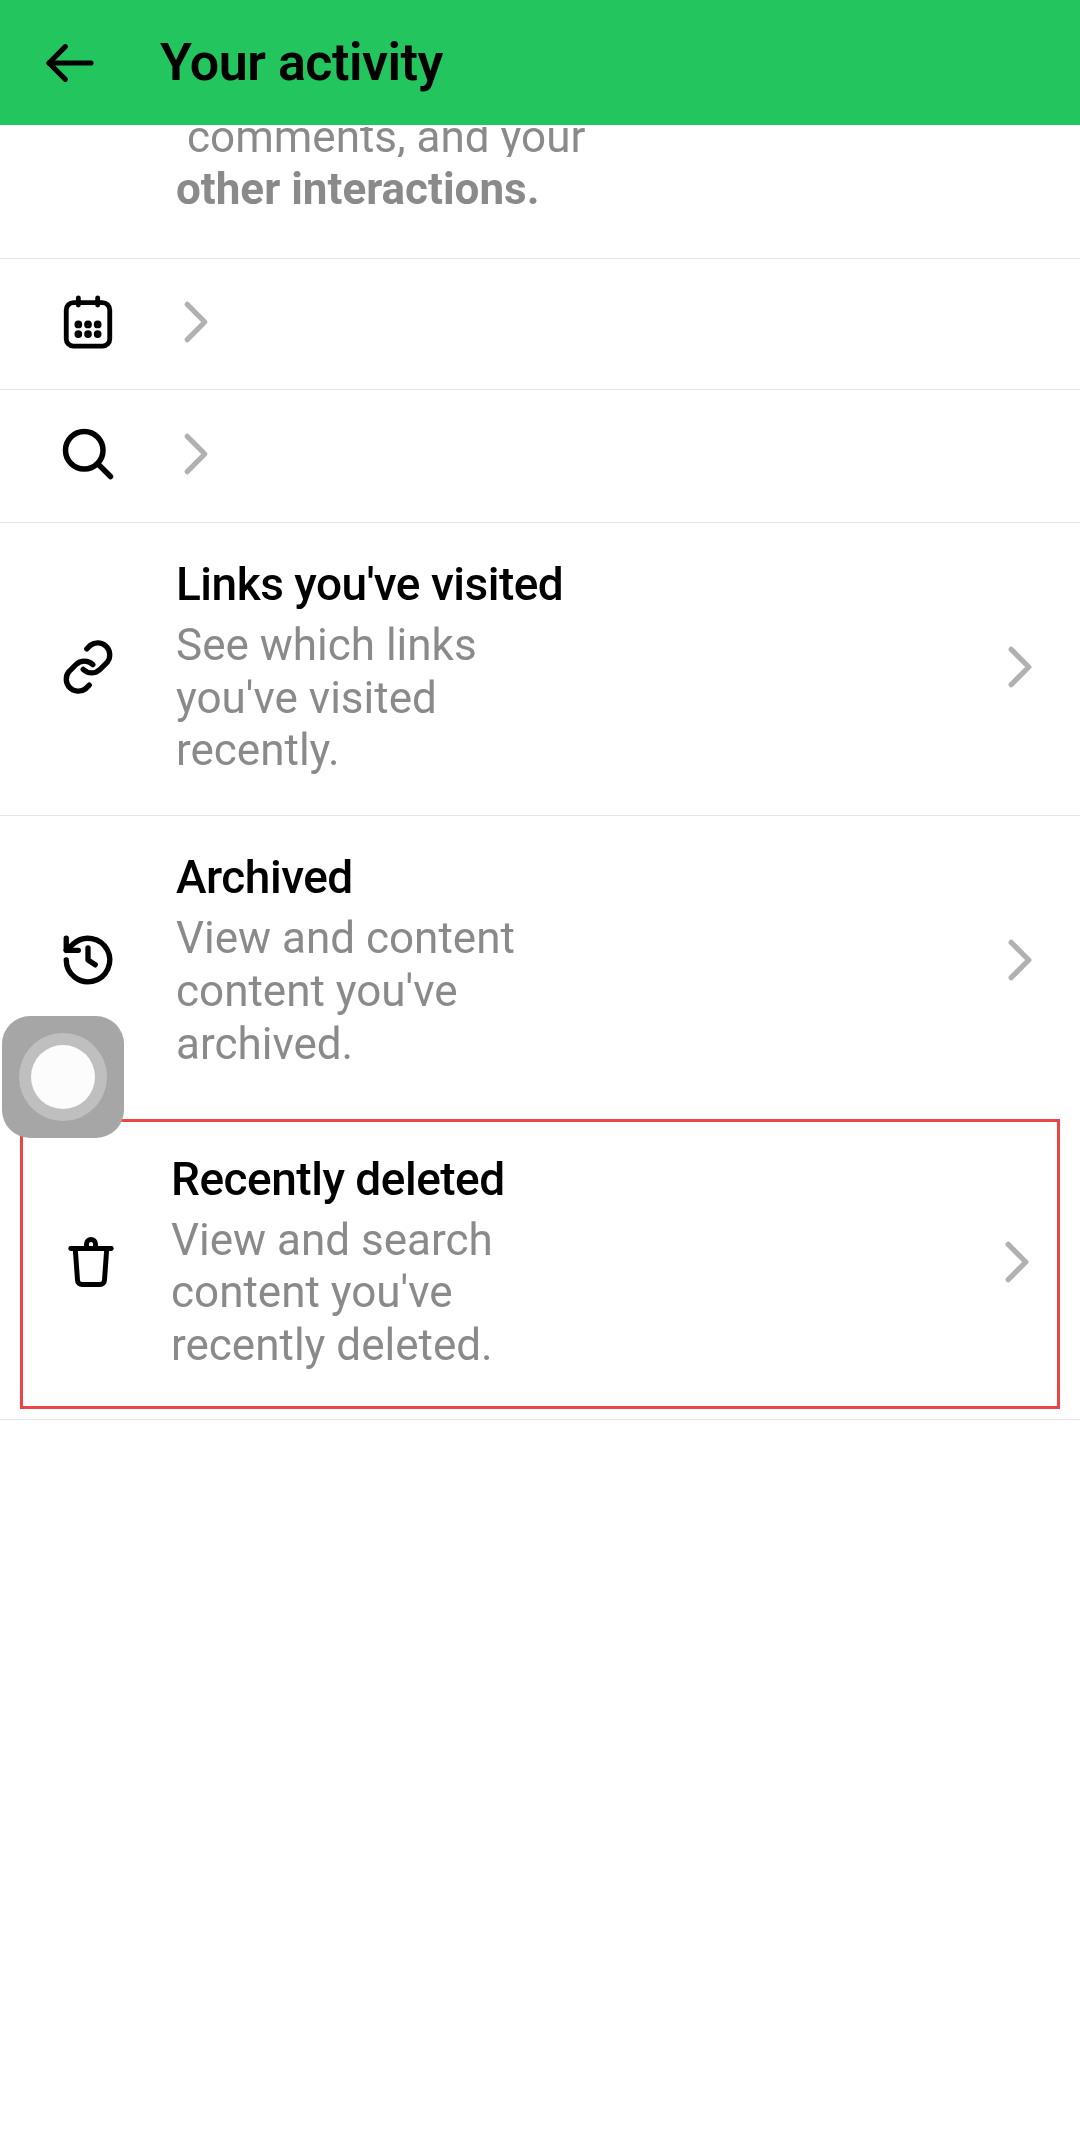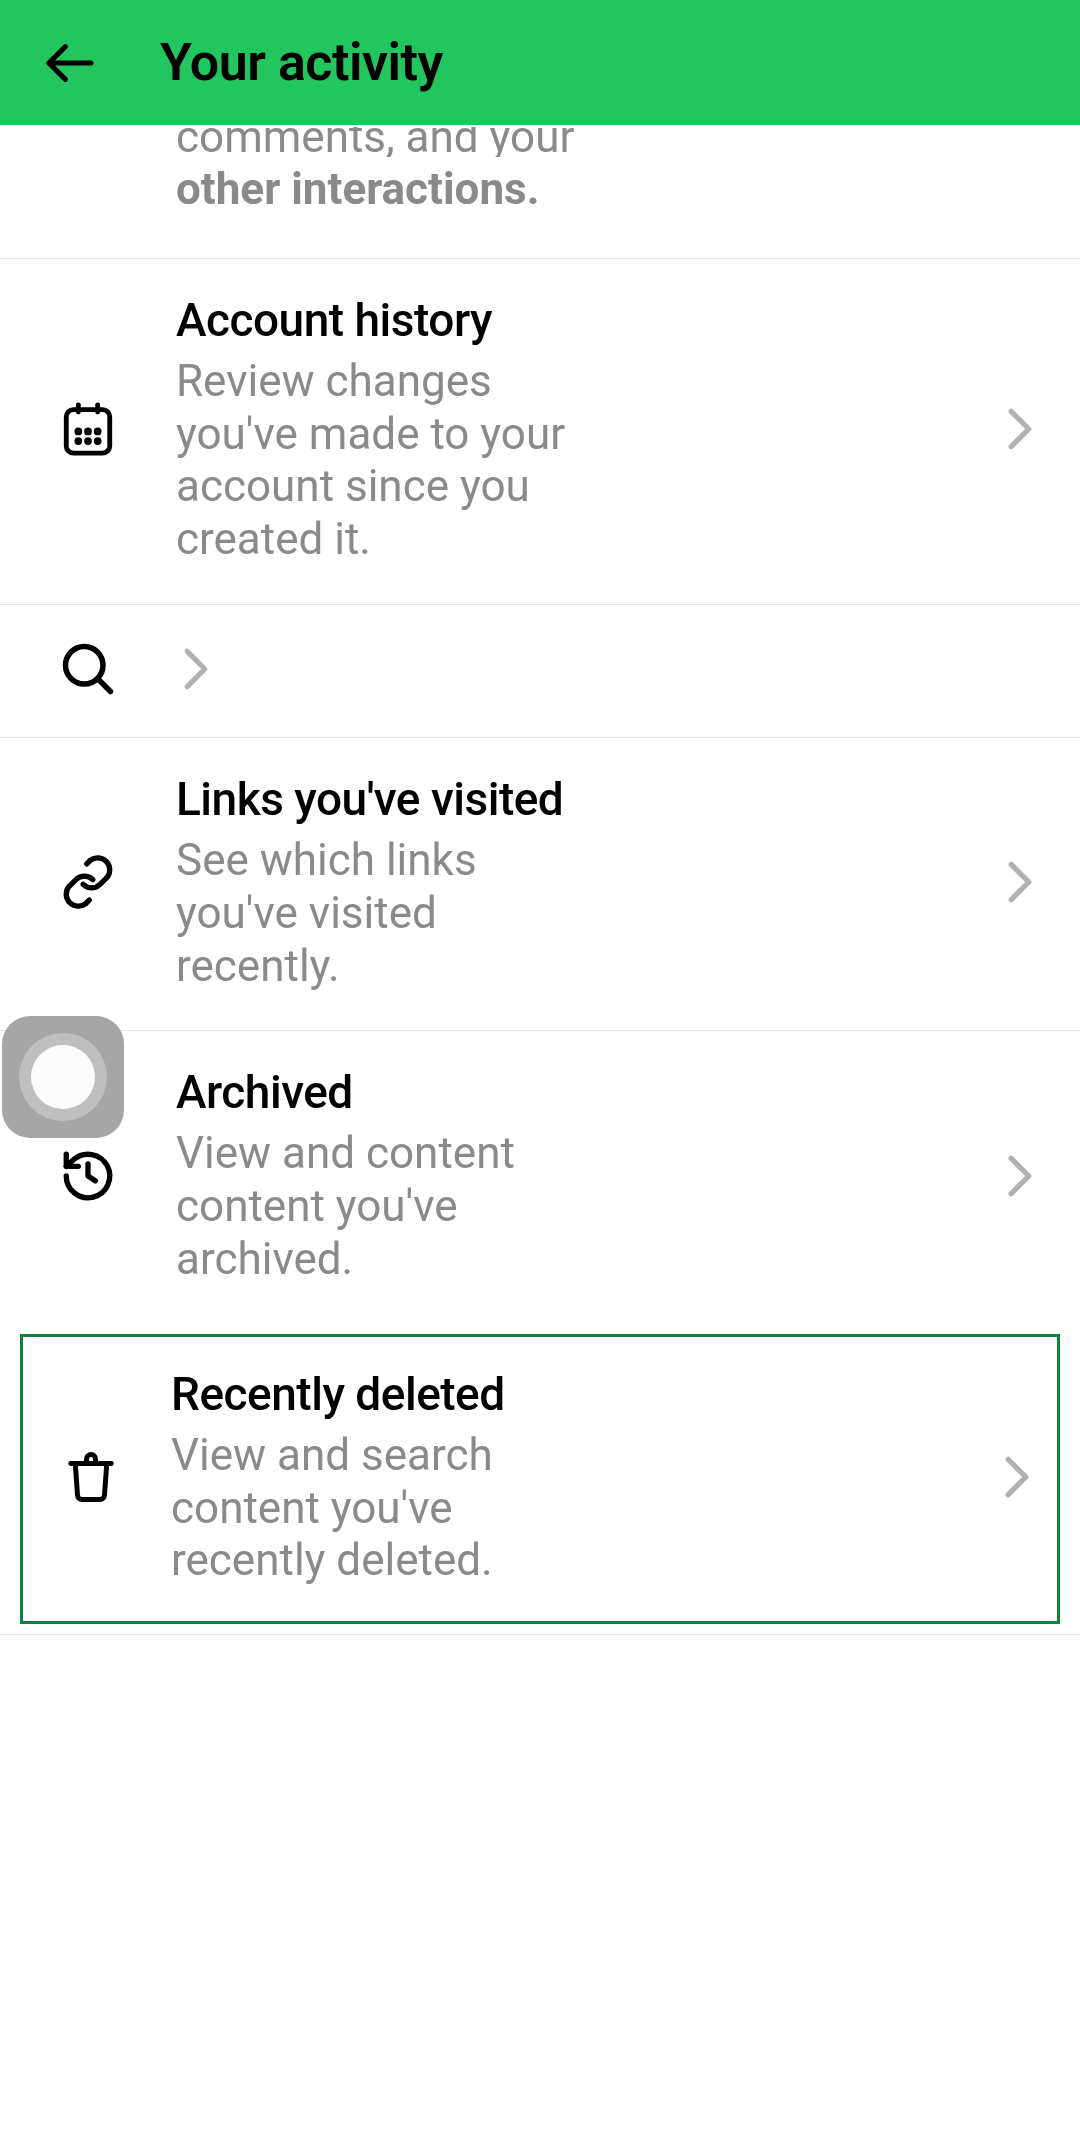--- a/index.html
+++ b/index.html
@@ -36,39 +36,39 @@
     color: #8a8a8a;
     line-height: 1;
     margin-bottom: 6px;
     overflow: hidden;
     height: 30px;
     position: relative;
   }
   .partial-line1 span {
     position: absolute;
     bottom: -2px;
-    left: 0;
+    left: 11px;
   }
   .partial-line2 {
     font-size: 44px;
     color: #8a8a8a;
     line-height: 1.2;
     font-weight: bold;
   }
   
   .list-item {
     display: flex;
     align-items: center;
     padding: 34px 40px 38px 40px;
     border-top: 1px solid #e6e6e6;
     gap: 40px;
     background: #fff;
   }
   .list-item.highlighted {
-    border: 3px solid #15803d;
+    border: 3px solid #ef4444;
     margin: 10px 20px 10px 20px;
     padding: 30px 20px 34px 20px;
     gap: 32px;
   }
   .item-icon {
     width: 96px;
     display: flex;
     align-items: center;
     justify-content: center;
     flex-shrink: 0;
@@ -158,24 +158,20 @@
       <line x1="8" y1="2" x2="8" y2="5"></line>
       <line x1="16" y1="2" x2="16" y2="5"></line>
       <circle cx="8" cy="13" r="0.6" fill="#000"></circle>
       <circle cx="12" cy="13" r="0.6" fill="#000"></circle>
       <circle cx="16" cy="13" r="0.6" fill="#000"></circle>
       <circle cx="8" cy="17" r="0.6" fill="#000"></circle>
       <circle cx="12" cy="17" r="0.6" fill="#000"></circle>
       <circle cx="16" cy="17" r="0.6" fill="#000"></circle>
     </svg>
   </div>
-  <div class="item-body">
-    <div class="item-title">Account history</div>
-    <div class="item-desc">Review changes you've made to your account since you created it.</div>
-  </div>
   <div class="chevron">
     <svg width="28" height="44" viewBox="0 0 12 20" fill="none" stroke="#b1b1b1" stroke-width="2.4" stroke-linecap="round" stroke-linejoin="round">
         <polyline points="2 2 10 10 2 18"></polyline>
       </svg>
   </div>
 </div>
 
 <div class="list-item">
   <div class="item-icon">
     <svg width="60" height="60" viewBox="0 0 24 24" fill="none" stroke="#000" stroke-width="2.2" stroke-linecap="round" stroke-linejoin="round">

